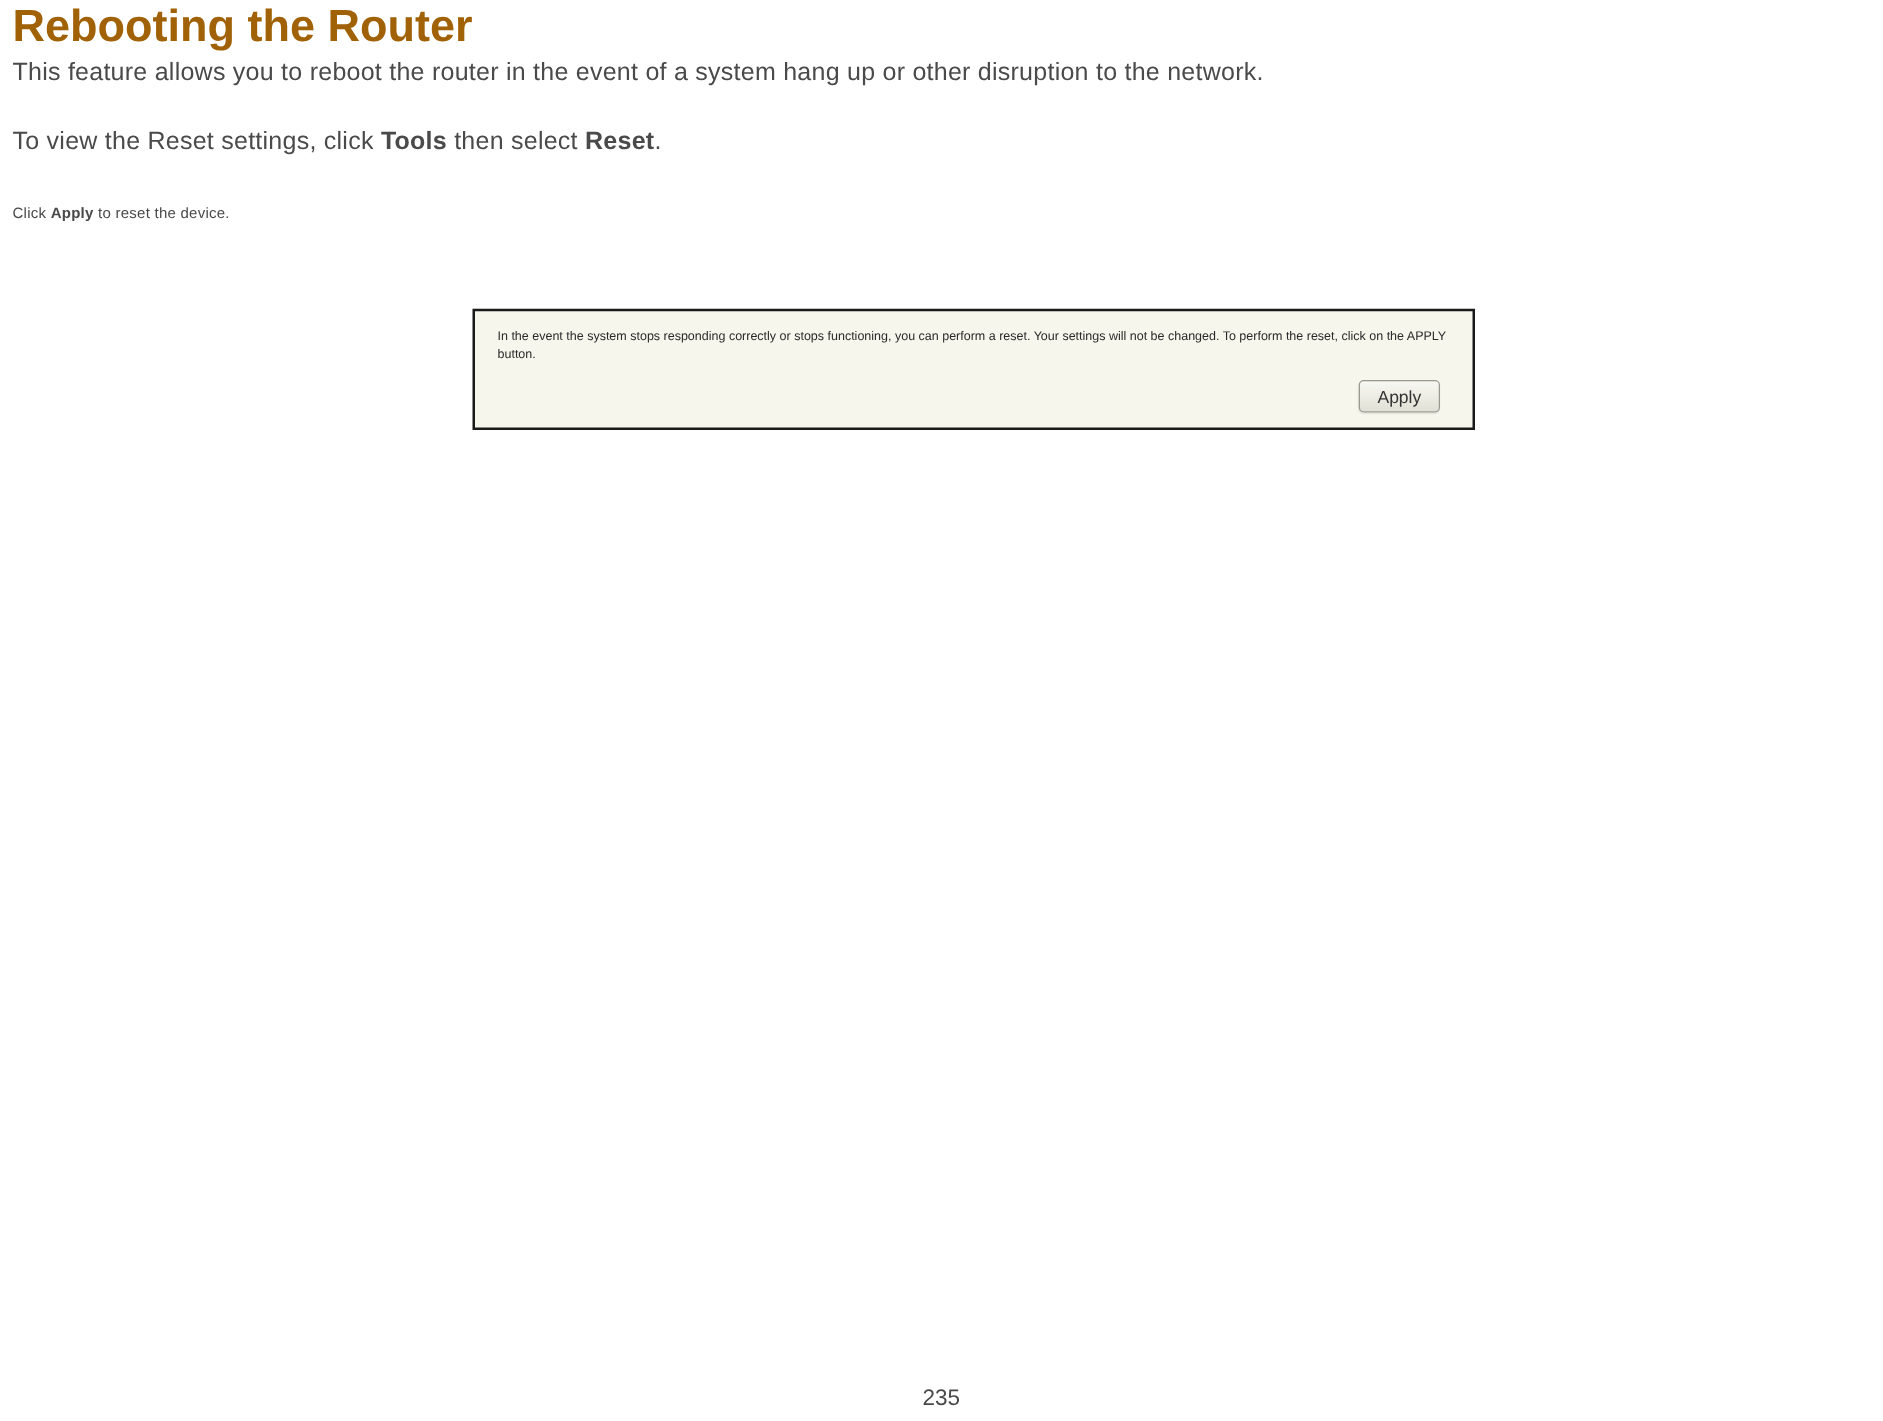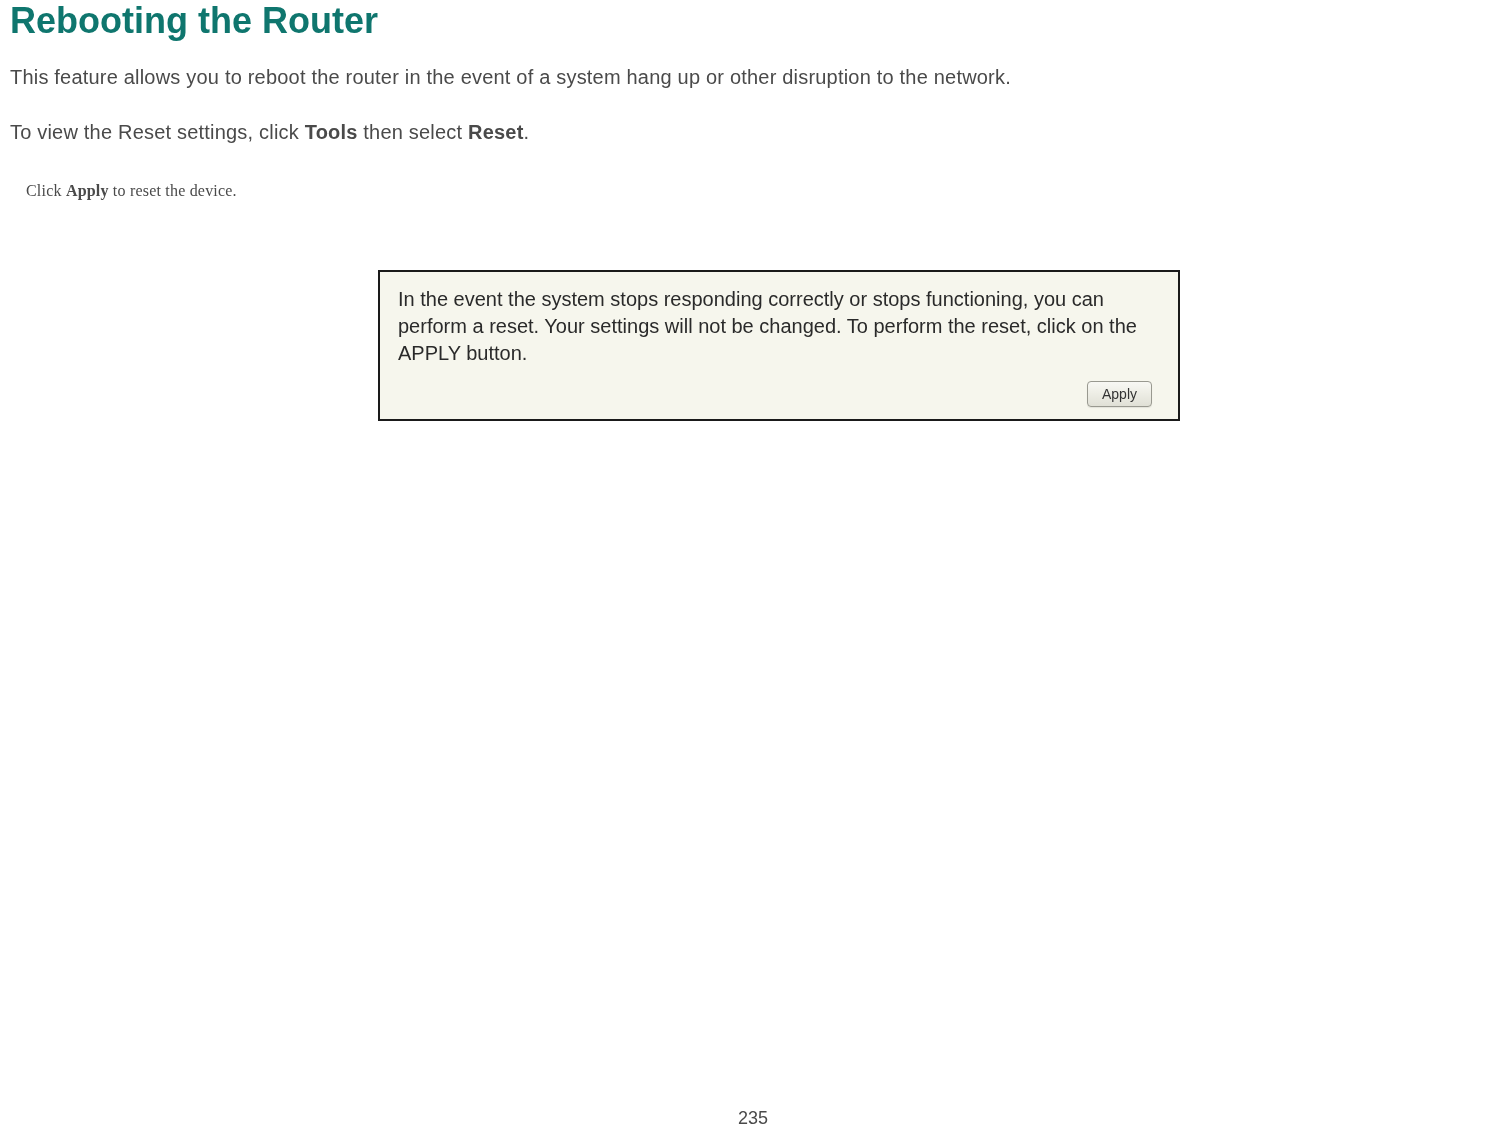--- a/index.html
+++ b/index.html
@@ -11,66 +11,66 @@
       font-family: Arial, Helvetica, sans-serif;
       background: #ffffff;
       width: 1506px;
       height: 1137px;
       position: relative;
       color: #4a4a4a;
     }
     .page-title {
       font-size: 36px;
       font-weight: 700;
-      color: #0f766e;
+      color: #a16207;
       margin-left: 10px;
       margin-top: 0px;
       letter-spacing: 0px;
       font-stretch: condensed;
       font-family: 'Arial Narrow', Arial, sans-serif;
     }
     .description {
       font-size: 20px;
       color: #4a4a4a;
       margin-left: 10px;
-      margin-top: 24px;
+      margin-top: 5px;
       font-family: 'Arial Narrow', Arial, sans-serif;
       letter-spacing: 0.2px;
     }
     .instruction-1 {
       font-size: 20px;
       color: #4a4a4a;
       margin-left: 10px;
       margin-top: 32px;
       font-family: 'Arial Narrow', Arial, sans-serif;
       letter-spacing: 0.2px;
     }
     .instruction-2 {
-      font-size: 16px;
+      font-size: 12px;
       color: #4a4a4a;
-      margin-left: 26px;
+      margin-left: 10px;
       margin-top: 38px;
-      font-family: Liberation Serif, serif;
+      font-family: Liberation Sans, sans-serif;
       letter-spacing: 0.2px;
     }
     .bold {
       font-weight: 700;
     }
     .panel-container {
       margin-top: 70px;
       margin-left: 378px;
     }
     .panel {
       width: 802px;
       border: 2px solid #1a1a1a;
       background: #f6f6ed;
       padding: 14px 18px 12px 18px;
     }
     .panel-text {
-      font-size: 20px;
+      font-size: 10px;
       color: #2a2a2a;
       line-height: 1.35;
       font-family: Arial, sans-serif;
     }
     .apply-row {
       display: flex;
       justify-content: flex-end;
       margin-top: 14px;
       padding-right: 8px;
     }

